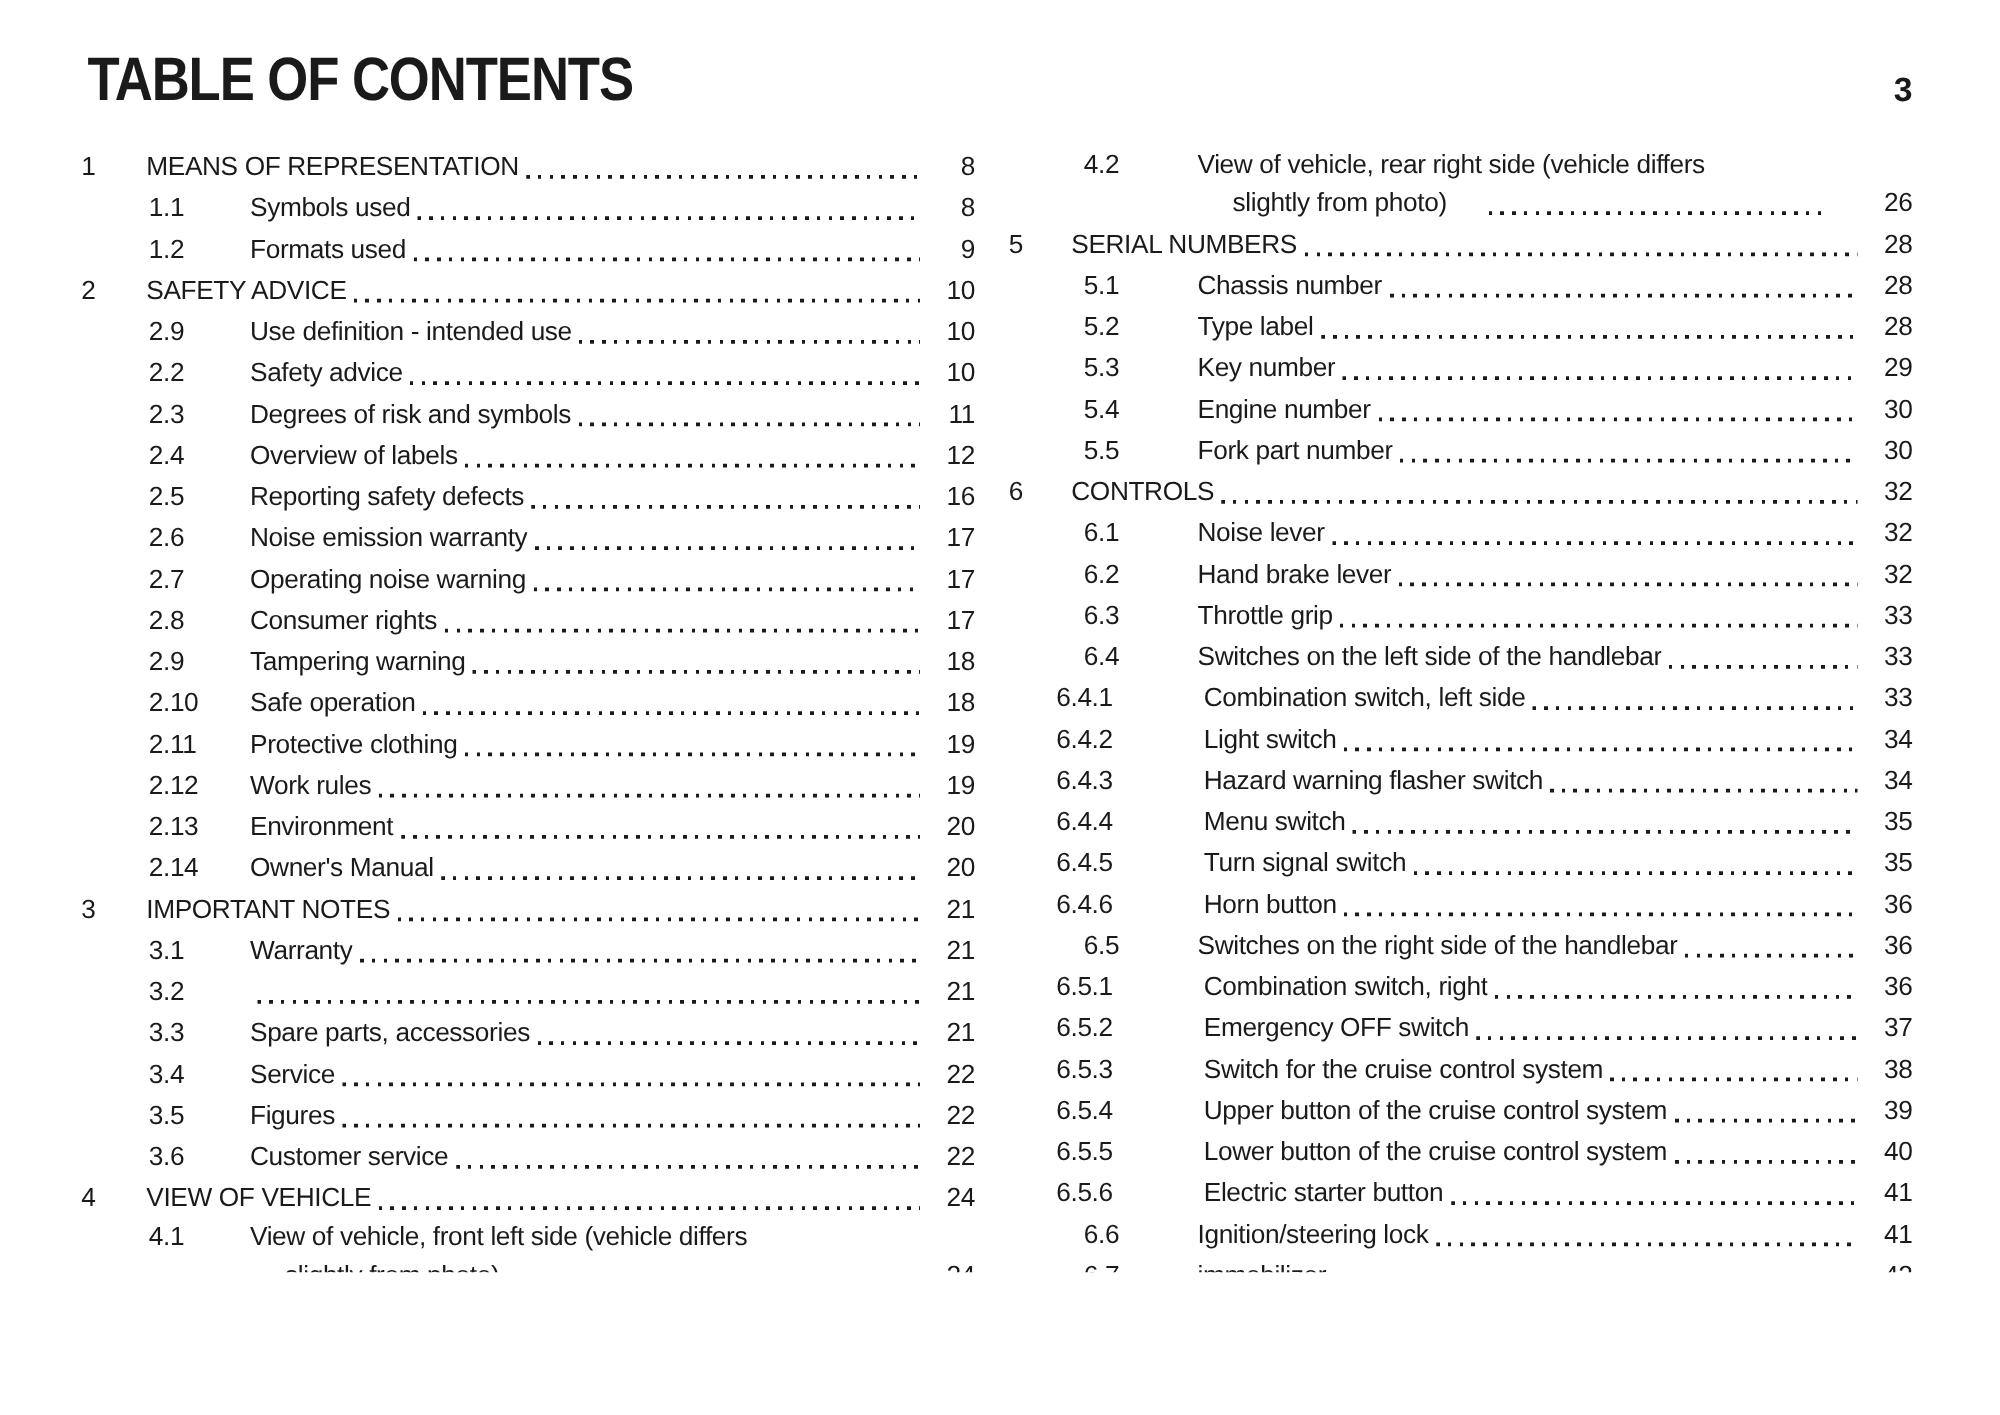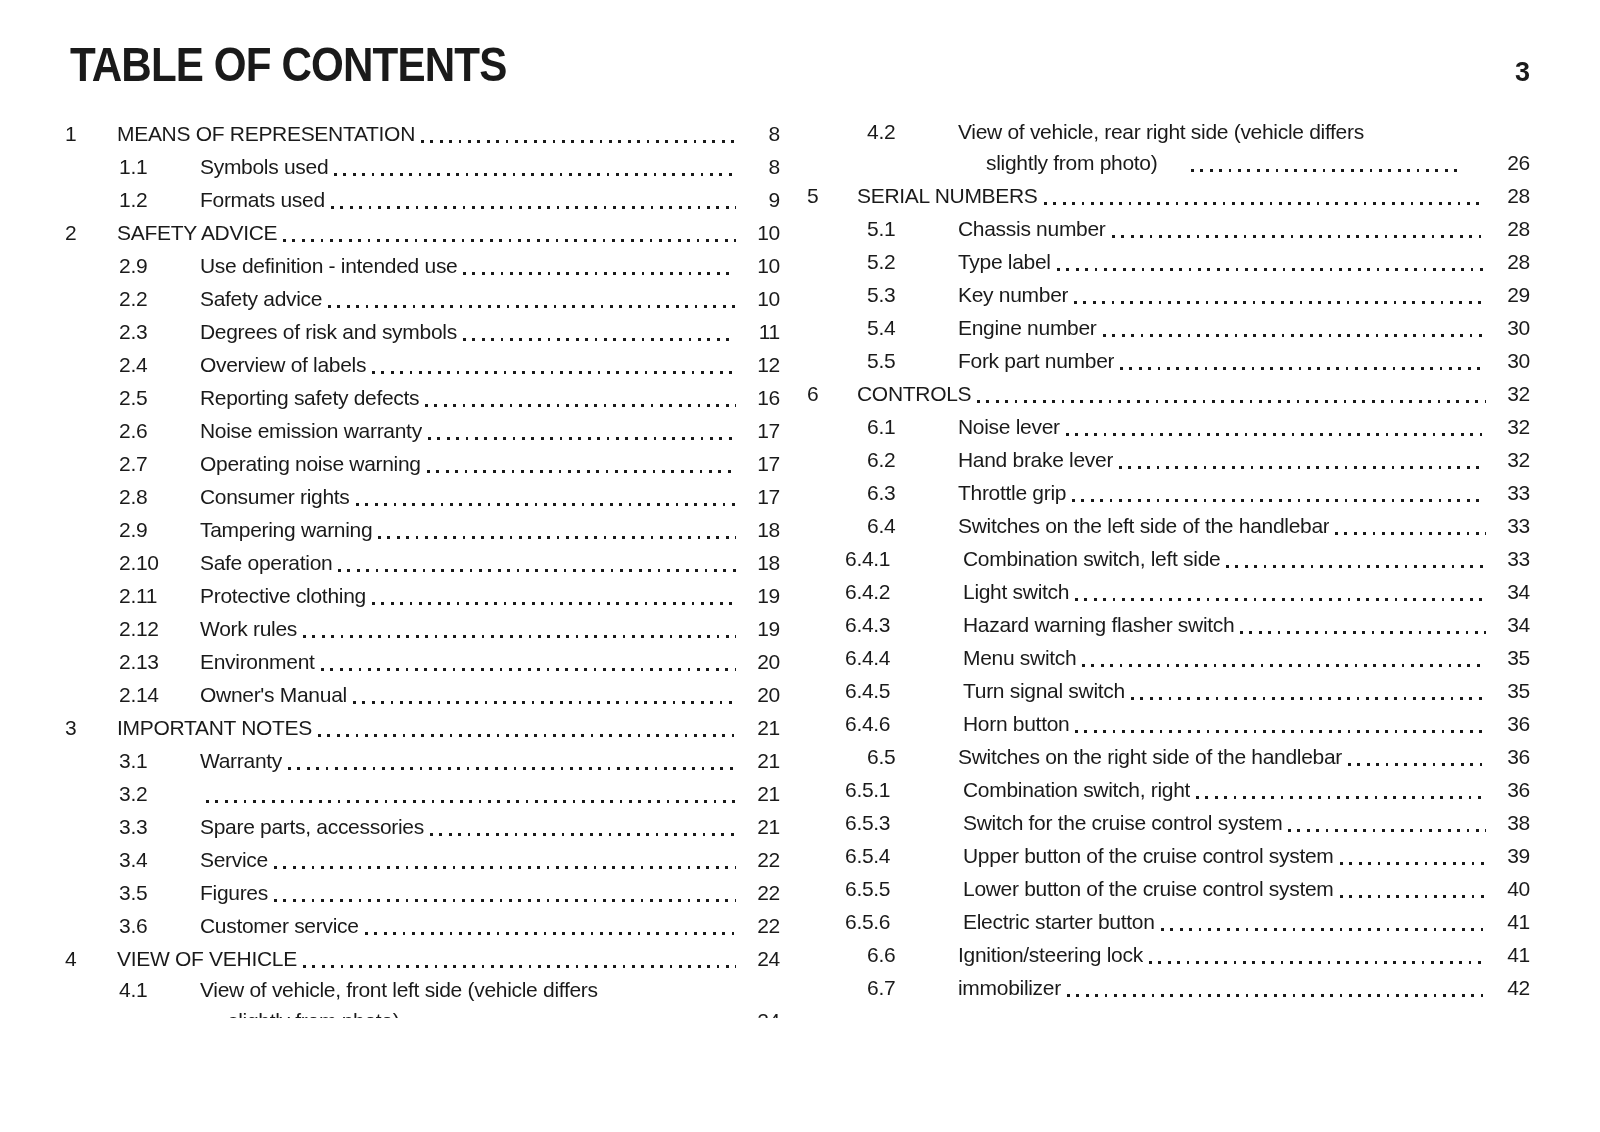--- a/index.html
+++ b/index.html
@@ -515,20 +515,29 @@
     <div class="line line1">
       <span class="num">6.5.1</span>
       <span class="title">Combination switch, right</span>
       <span class="leader"></span>
       <span class="pagenum">36</span>
     </div>
 
   </div>
       <div class="entry level-3">
     <div class="line line1">
+      <span class="num">6.5.2</span>
+      <span class="title">Emergency OFF switch</span>
+      <span class="leader"></span>
+      <span class="pagenum">37</span>
+    </div>
+
+  </div>
+      <div class="entry level-3">
+    <div class="line line1">
       <span class="num">6.5.3</span>
       <span class="title">Switch for the cruise control system</span>
       <span class="leader"></span>
       <span class="pagenum">38</span>
     </div>
 
   </div>
       <div class="entry level-3">
     <div class="line line1">
       <span class="num">6.5.4</span>

